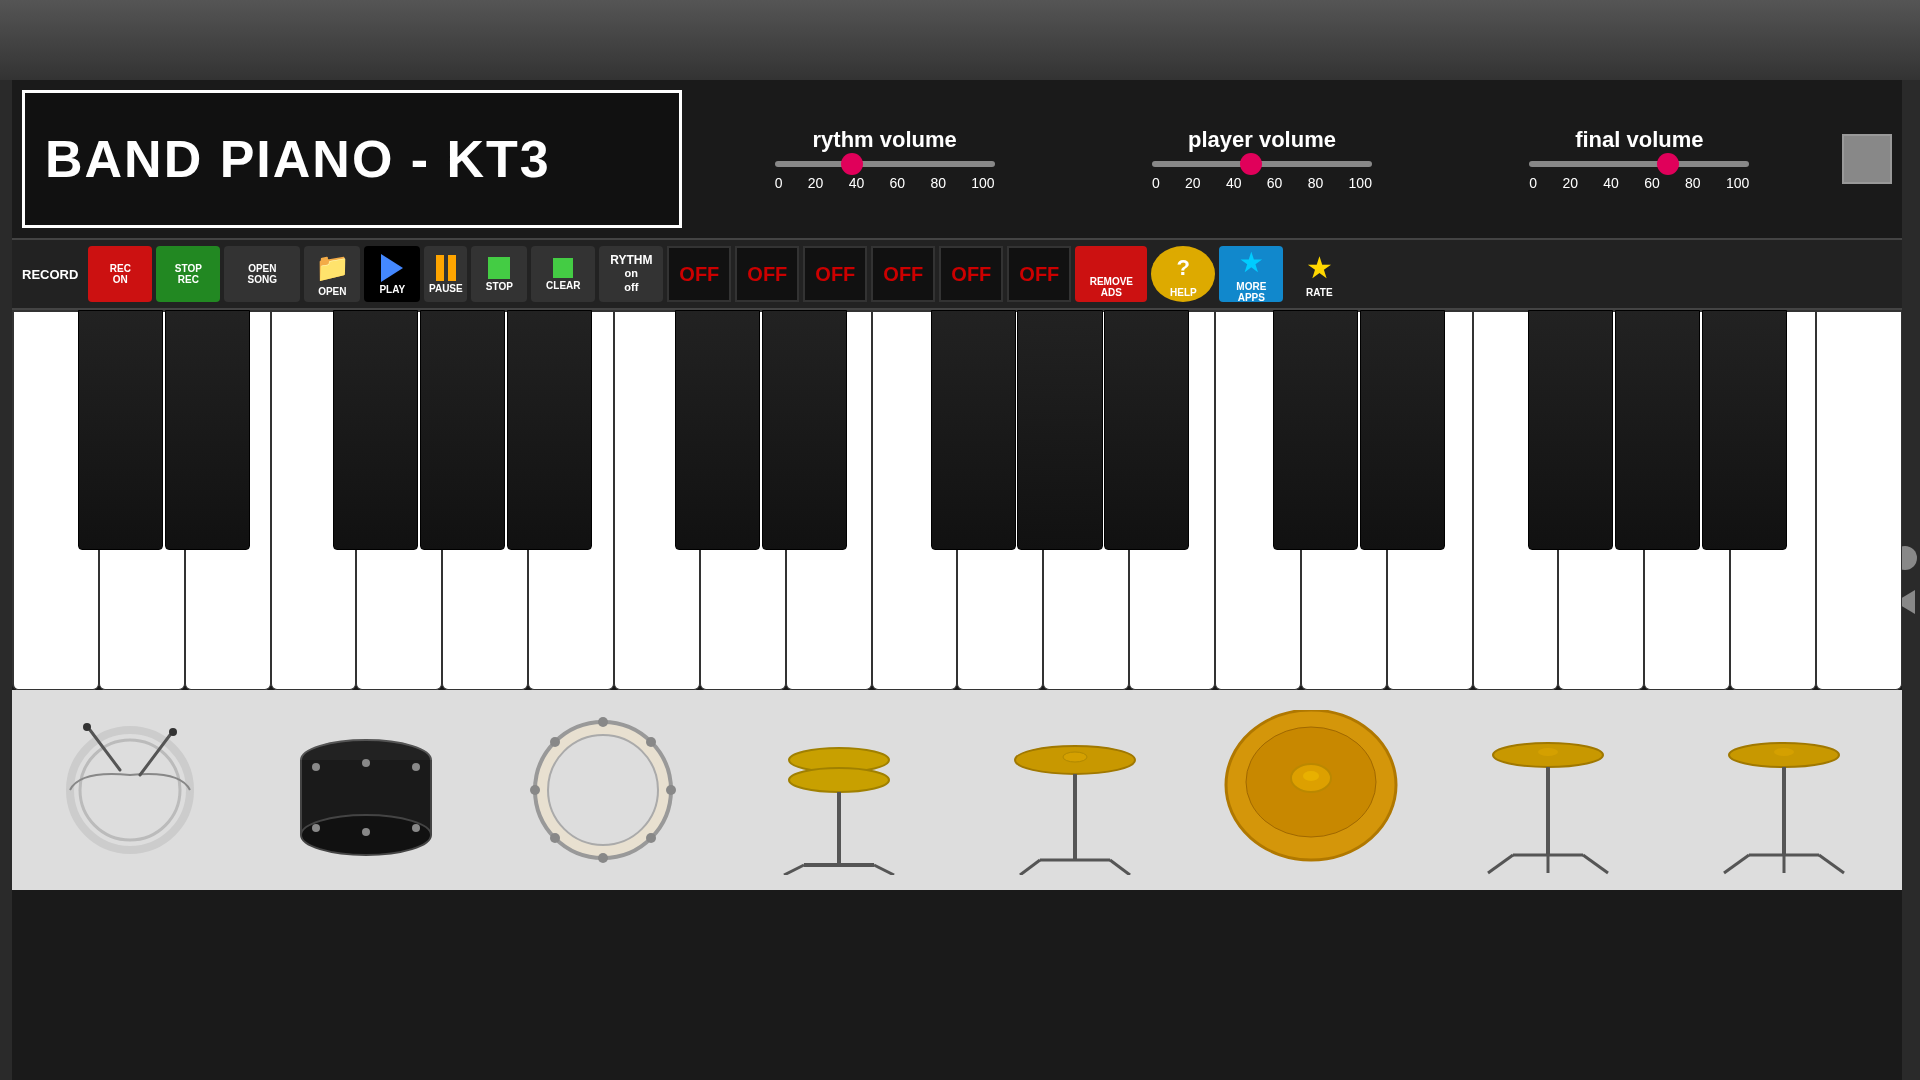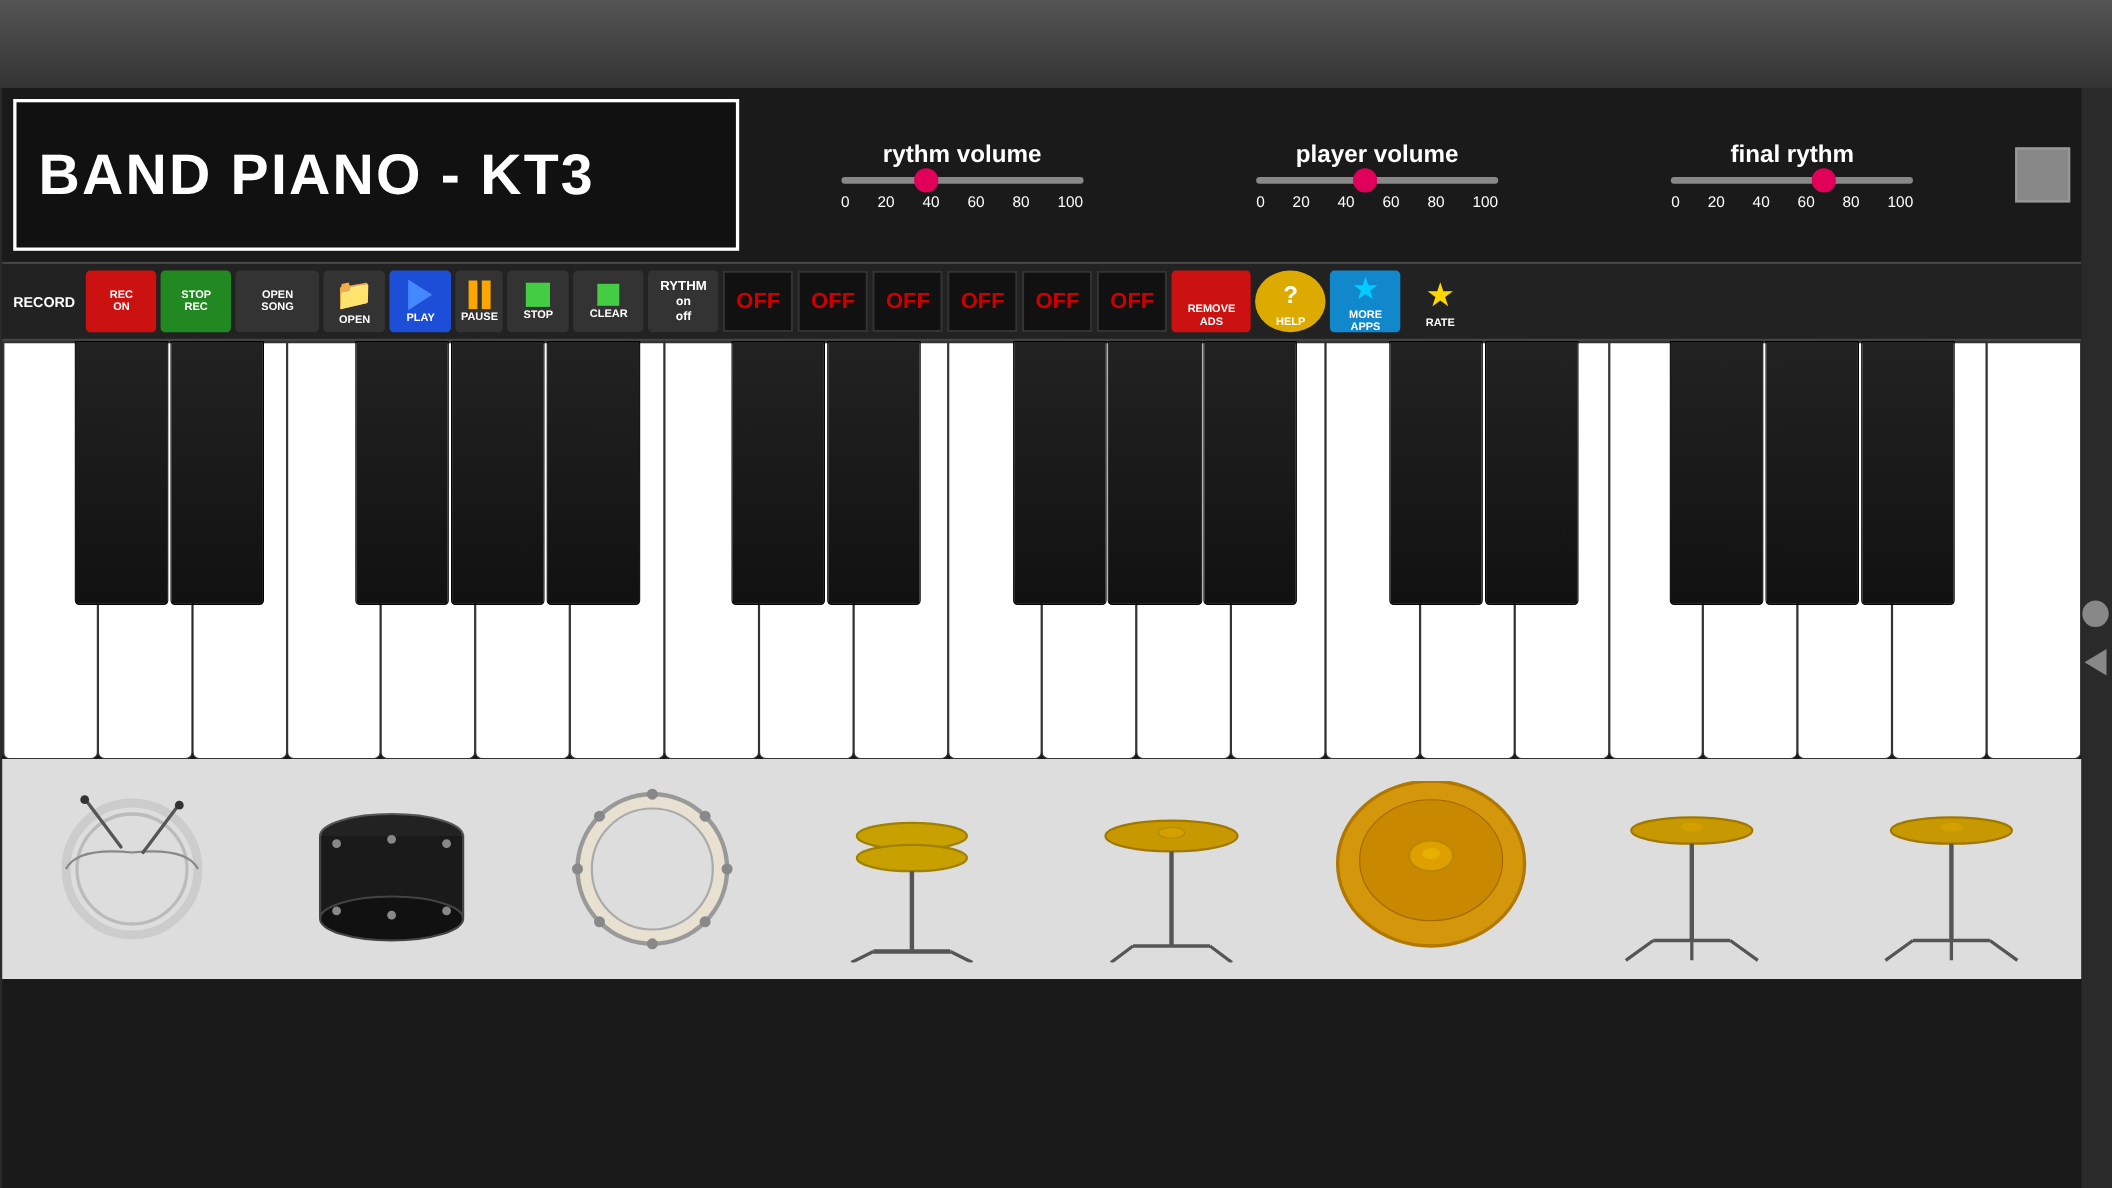--- a/index.html
+++ b/index.html
@@ -17,21 +17,21 @@
       width: 100%;
       height: 80px;
       background: linear-gradient(to bottom, #555, #333);
       position: relative;
     }
 
     
     .main-area {
       position: absolute;
       top: 80px;
-      left: 2px;
+      left: 12px;
       width: 1890px;
       height: 1000px;
       background: #1a1a1a;
     }
 
     
     .header-section {
       display: flex;
       align-items: stretch;
       width: 100%;
@@ -184,21 +184,21 @@
       height: 56px;
     }
 
     .btn-open {
       background: #333;
       width: 56px;
       height: 56px;
     }
 
     .btn-play {
-      background: #1d4ed8;
+      background: #000000;
       width: 56px;
       height: 56px;
     }
 
     .btn-pause {
       background: #333;
       width: 43px;
       height: 56px;
     }
 
@@ -456,21 +456,21 @@
             <span>20</span>
             <span>40</span>
             <span>60</span>
             <span>80</span>
             <span>100</span>
           </div>
         </div>
       </div>
 
       <div class="volume-control">
-        <span class="volume-label">final rythm</span>
+        <span class="volume-label">final volume</span>
         <div class="slider-container">
           <div class="slider-track">
             <div class="slider-thumb" style="left: 58%;"></div>
           </div>
           <div class="slider-labels">
             <span>0</span>
             <span>20</span>
             <span>40</span>
             <span>60</span>
             <span>80</span>

